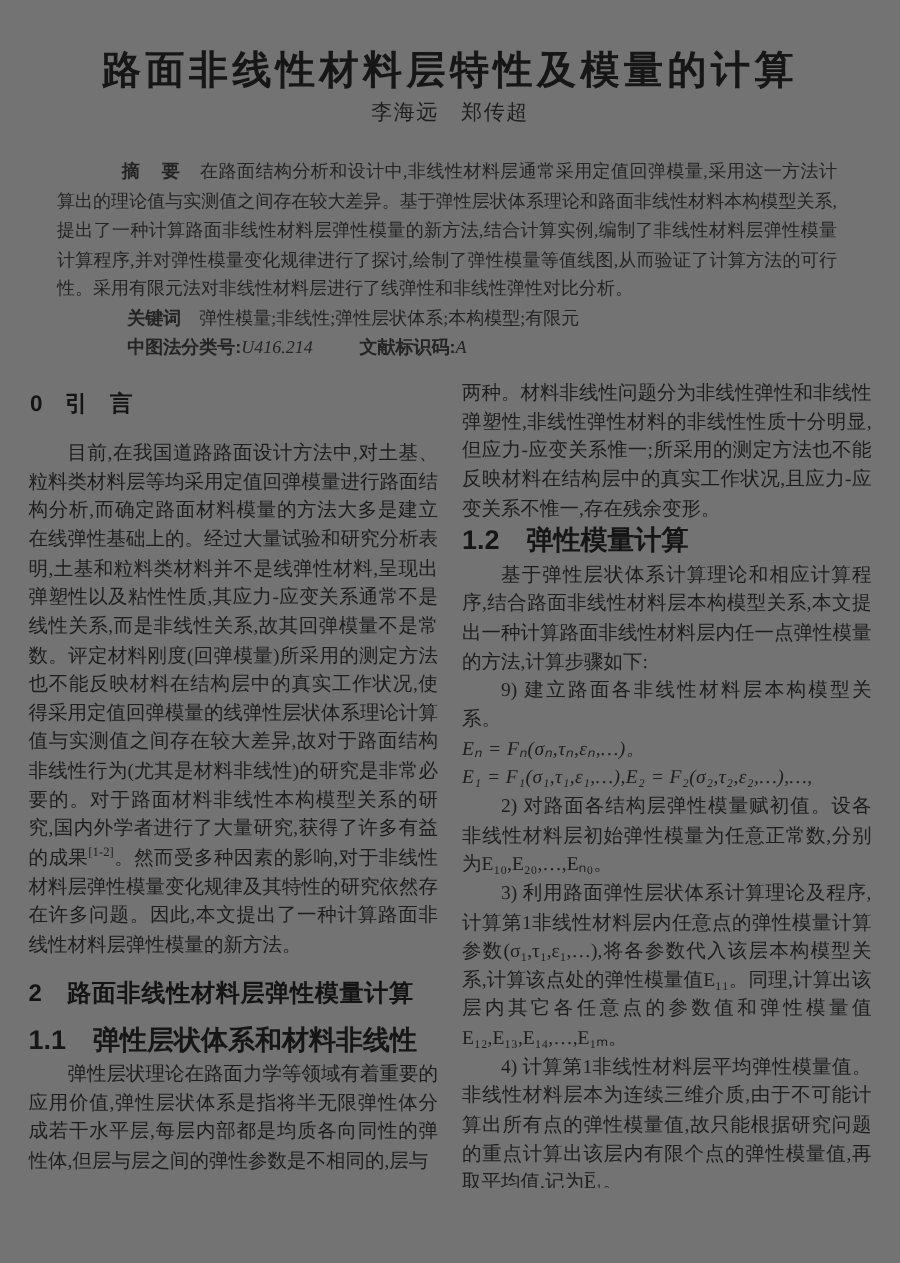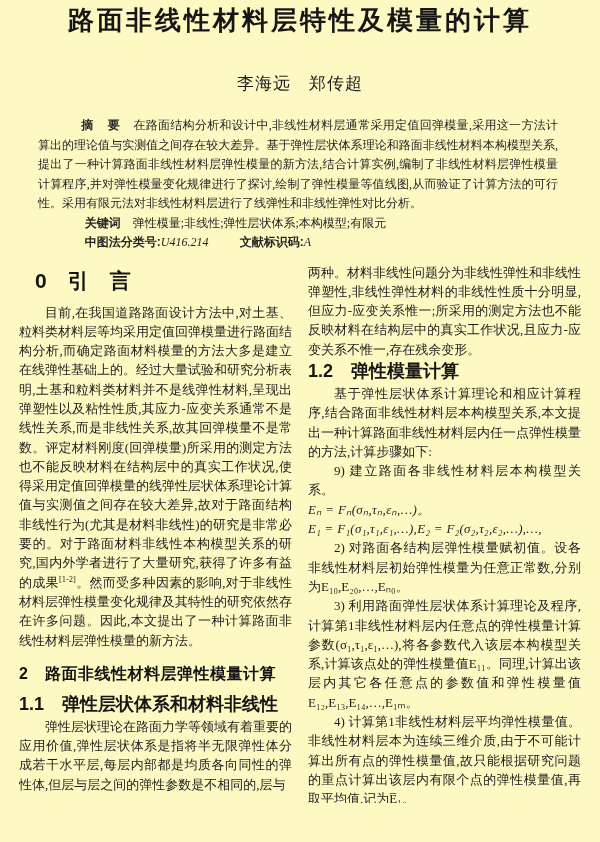--- a/index.html
+++ b/index.html
@@ -1,27 +1,27 @@
 <!DOCTYPE html>
 <html lang="zh"><head>
 <meta charset="utf-8">
 <style>
   html,body{margin:0;padding:0;background:#e8e8e6;}
   .page{
-    width:600px;height:842px;margin:0 auto;background:#fef9c3;
+    width:600px;height:842px;margin:0 auto;background:#737373;
     overflow:hidden;position:relative;color:#1e1e1e;
     font-family:"Liberation Serif", serif;
-    box-sizing:border-box;
+    box-sizing:border-box;padding-top:26px;
   }
   .title{
     text-align:center;font-family:"Liberation Sans", sans-serif;
     font-weight:bold;font-size:26px;line-height:40px;letter-spacing:3px;
     color:#161616;margin:0;
   }
-  .authors{text-align:center;font-size:17px;margin-top:32px;letter-spacing:1px;}
+  .authors{text-align:center;font-size:14px;letter-spacing:1px;}
   .affiliations{text-align:center;font-size:12px;margin-top:13px;color:#222;}
   .abstract-block{
     margin:21px 42px 0 38px;font-size:12px;line-height:19.5px;
     text-align:justify;color:#242424;
   }
   .abstract-para{margin:0;text-indent:3.6em;}
   .abstract-label{font-weight:bold;font-family:"Liberation Sans", sans-serif;letter-spacing:1px;}
   .meta-line{margin:0;text-indent:3.9em;}
   .meta-label{font-weight:bold;font-family:"Liberation Sans", sans-serif;}
   .math{font-family:"Liberation Serif", serif;font-style:italic;}
@@ -31,21 +31,21 @@
     height:540px;overflow:hidden;
   }
   .col{
     width:273px;flex:0 0 273px;font-size:13px;line-height:19.3px;
     text-align:justify;color:#1d1d1d;
   }
   .col p{margin:0;}
   .indent{text-indent:2em;}
   .h-section{
     font-family:"Liberation Sans", sans-serif;font-weight:bold;
-    font-size:21px;line-height:22px;margin:7px 16px 11px;color:#141414;
+    font-size:15px;line-height:22px;margin:7px 1px 11px;color:#141414;
   }
   .h-section.second{font-size:16px;margin:13px 0 9px;letter-spacing:0.5px;}
   .h-sub{
     font-family:"Liberation Sans", sans-serif;font-weight:bold;
     font-size:18px;line-height:20px;margin:2px 0 3px;color:#161616;
   }
   .cite{font-size:8.5px;line-height:0;vertical-align:super;}
   .formula{margin:0;text-align:left;letter-spacing:0.3px;}
 </style>
 </head>

